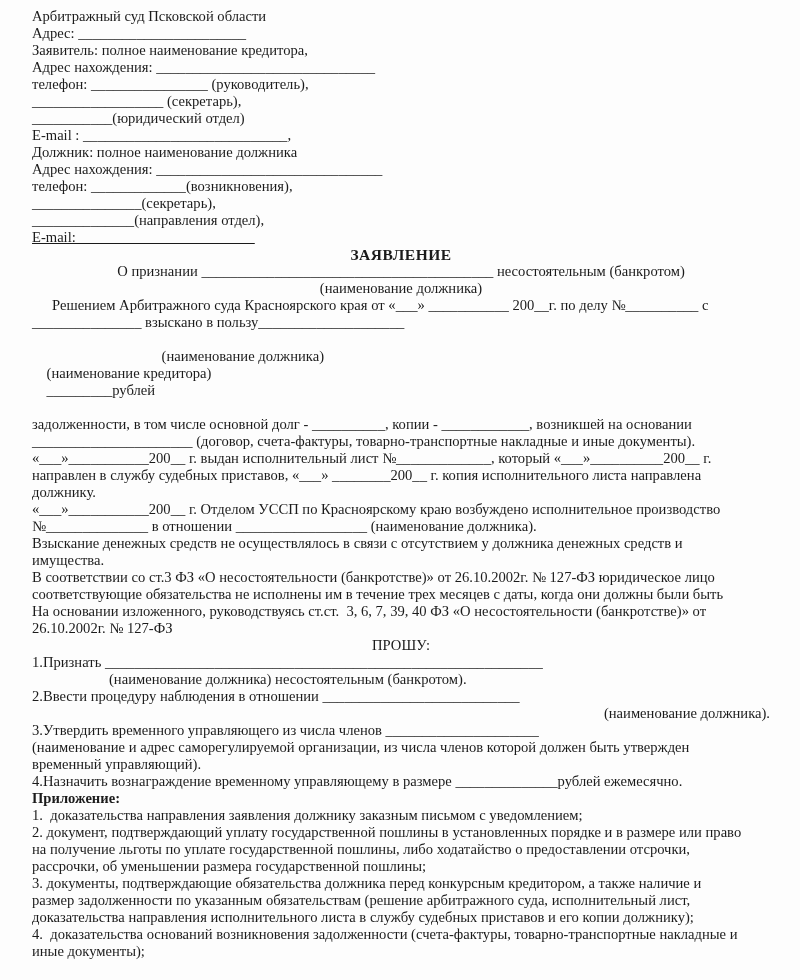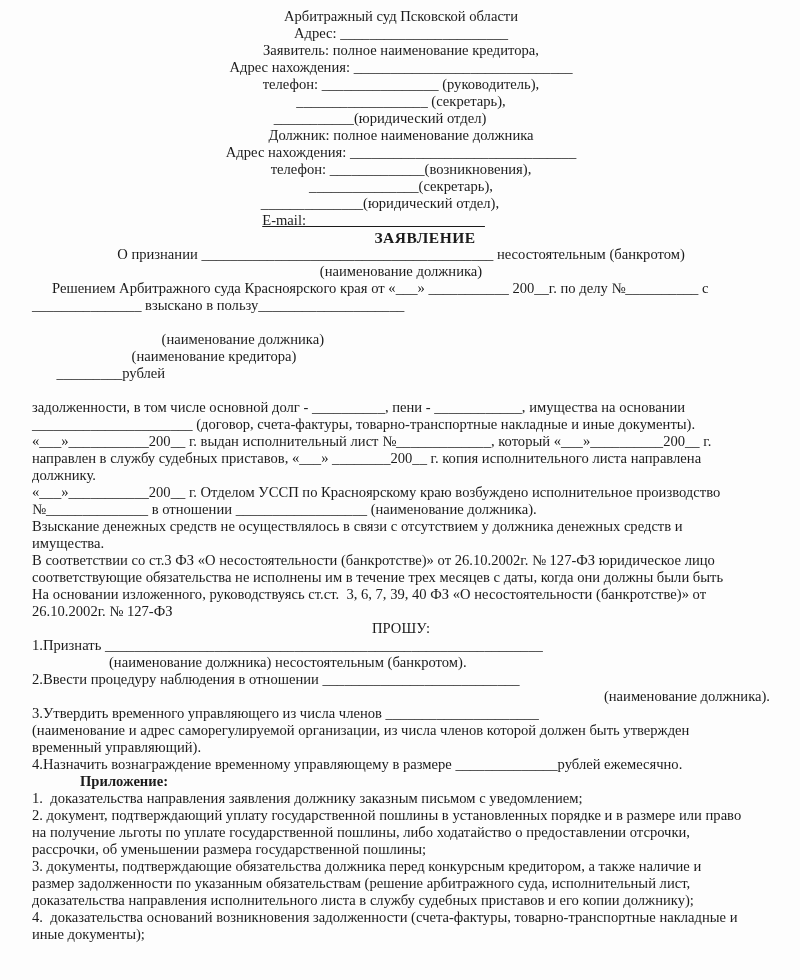--- a/index.html
+++ b/index.html
@@ -8,68 +8,69 @@
     width: 800px; height: 980px;
     box-sizing: border-box;
     padding: 8px 30px 0 32px;
     background: #fdfdfd;
     color: #1b1b1b;
     font-family: "Liberation Serif", "DejaVu Serif", serif;
     font-size: 14.6px;
     line-height: 17px;
     overflow: hidden;
   }
-  .hline { text-align: center; white-space: pre; }
+  .hline { text-align: left; white-space: pre; }
   .line  { white-space: pre; }
   .c { text-align: center; }
-  .b { font-weight: bold; margin-left: 48px; }
+  .b { font-weight: bold; }
   .pr42 { padding-right: 42px; }
   .pr55 { padding-right: 55px; text-decoration: underline; }
   .ind20  { padding-left: 20px; }
   .ind77  { padding-left: 77px; }
   .ind310 { padding-left: 310px; text-align: right; }
   .cap-row { white-space: pre; }
   .cap-row .cap1 { margin-left: 115px; }
-  .cap-row .cap2 { margin-left: 85px; }
-  .cap-row .cap3 { margin-left: 10px; }
+  .cap-row .cap2 { }
+  .cap-row .cap3 { }
   .title { font-size: 15.5px; letter-spacing: 0.5px; }
 </style>
 </head>
 <body>
 
 <div class="page">
 
   <div>
     <div class="hline">Арбитражный суд Псковской области</div>
     <div class="hline">Адрес: _______________________</div>
     <div class="hline">Заявитель: полное наименование кредитора,</div>
     <div class="hline">Адрес нахождения: ______________________________</div>
     <div class="hline">телефон: ________________ (руководитель),</div>
     <div class="hline">__________________ (секретарь),</div>
     <div class="hline pr42">___________(юридический отдел)</div>
+    <div class="hline">E-mail : ____________________________,</div>
     <div class="hline">Должник: полное наименование должника</div>
     <div class="hline">Адрес нахождения: _______________________________</div>
     <div class="hline">телефон: _____________(возникновения),</div>
     <div class="hline">_______________(секретарь),</div>
-    <div class="hline pr42">______________(юридический отдел),</div>
+    <div class="hline pr42">______________(направления отдел),</div>
     <div class="hline pr55">E-mail: ________________________</div>
   </div>
 
   <div class="line c b title">ЗАЯВЛЕНИЕ</div>
   <div class="line c">О признании ________________________________________ несостоятельным (банкротом)</div>
   <div class="line c">(наименование должника)</div>
 
   <div class="line ind20">Решением Арбитражного суда Красноярского края от «___» ___________ 200__г. по делу №__________ с</div>
   <div class="line">_______________ взыскано в пользу____________________</div>
   <div class="cap-row">
     <span class="cap1">(наименование должника)</span>
     <span class="cap2">(наименование кредитора)</span>
     <span class="cap3">_________рублей</span>
   </div>
-  <div class="line">задолженности, в том числе основной долг - __________, пени - ____________, имущества на основании</div>
+  <div class="line">задолженности, в том числе основной долг - __________, копии - ____________, возникшей на основании</div>
   <div class="line">______________________ (договор, счета-фактуры, товарно-транспортные накладные и иные документы).</div>
   <div class="line">«___»___________200__ г. выдан исполнительный лист №_____________, который «___»__________200__ г.</div>
   <div class="line">направлен в службу судебных приставов, «___» ________200__ г. копия исполнительного листа направлена</div>
   <div class="line">должнику.</div>
   <div class="line">«___»___________200__ г. Отделом УССП по Красноярскому краю возбуждено исполнительное производство</div>
   <div class="line">№______________ в отношении __________________ (наименование должника).</div>
   <div class="line">Взыскание денежных средств не осуществлялось в связи с отсутствием у должника денежных средств и</div>
   <div class="line">имущества.</div>
   <div class="line">В соответствии со ст.3 ФЗ «О несостоятельности (банкротстве)» от 26.10.2002г. № 127-ФЗ юридическое лицо</div>
   <div class="line">соответствующие обязательства не исполнены им в течение трех месяцев с даты, когда они должны были быть</div>

